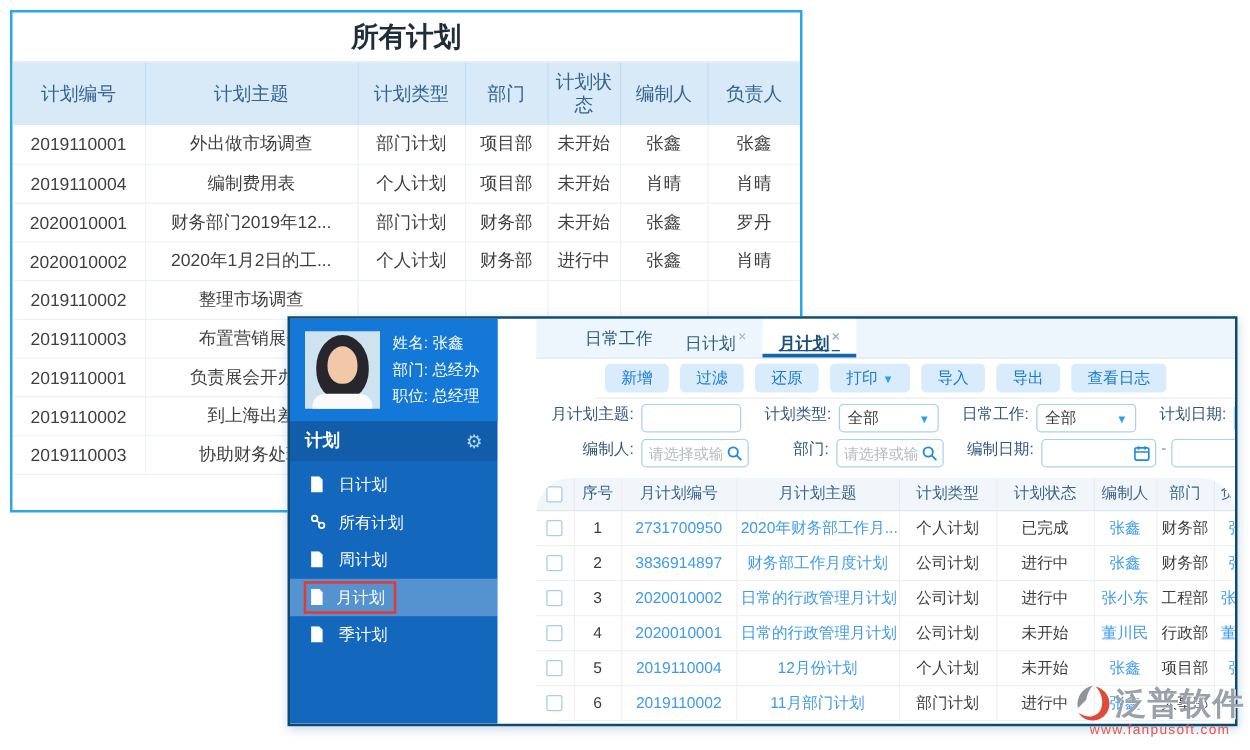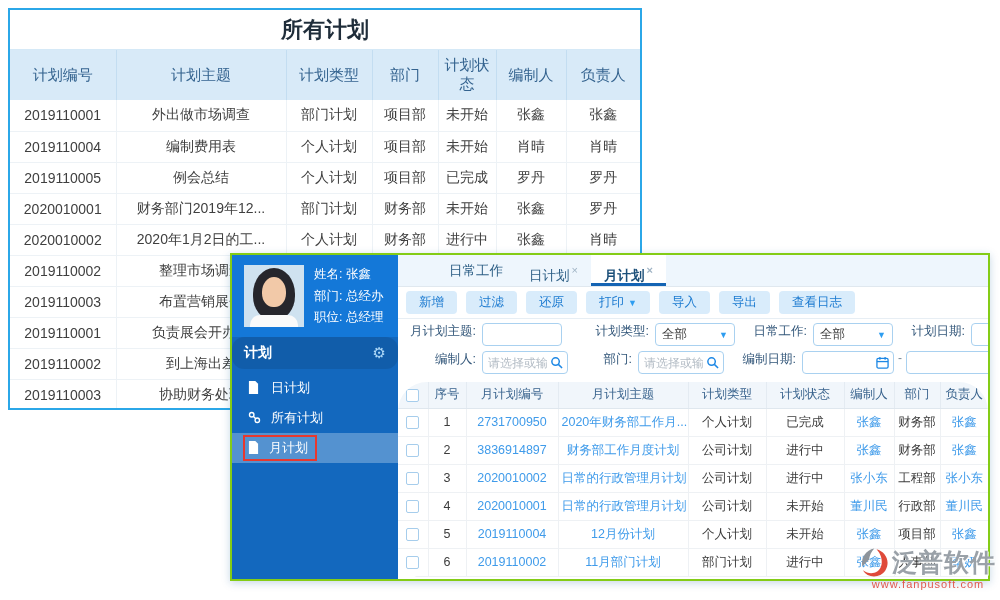--- a/index.html
+++ b/index.html
@@ -17,56 +17,56 @@
                  height:50px; padding:0 4px; border-right:1px solid #c3ddf1; word-break:break-all; }
   table.bgt th:last-child { border-right:none; }
   table.bgt td { height:31px; font-size:14px; color:#3f3f3f; text-align:center; padding:0 2px;
                  border-right:1px solid #edf2f6; border-bottom:1px solid #edf2f6;
                  white-space:nowrap; overflow:hidden; }
   table.bgt td:last-child { border-right:none; }
   .c0{width:106px}.c1{width:170px}.c2{width:86px}.c3{width:66px}.c4{width:58px}.c5{width:70px}.c6{width:74px}
 
   
   .fg-window { position:absolute; left:230px; top:253px; width:760px; height:328px;
-               background:#fff; border:2px solid #84cc16; z-index:2; display:flex;
-               box-shadow:0 2px 8px rgba(30,100,160,.25); overflow:hidden; }
+               background:#fff; border:2px solid #0c4a6e; z-index:2; display:flex;
+               box-shadow:0 2px 8px rgba(30,100,160,.25); overflow:hidden;gap:31px; }
 
   
   .sidebar { width:166px; background:#1368be; flex:none; display:flex; flex-direction:column; }
   .user-panel { height:82px; background:#1478d8; display:flex; padding:10px 8px 10px 12px; }
   .avatar { width:60px; height:62px; background:#cfe2f0; position:relative; overflow:hidden; flex:none; }
   .avatar .hair { position:absolute; left:9px; top:3px; width:42px; height:52px; background:#26262c;
                   border-radius:50% 50% 46% 46%; }
   .avatar .face { position:absolute; left:18px; top:12px; width:24px; height:30px; background:#f2c9a8;
                   border-radius:50% 50% 46% 46%; }
   .avatar .shirt { position:absolute; left:6px; bottom:-4px; width:48px; height:16px; background:#fafafa;
                    border-radius:10px 10px 0 0; }
   .user-meta { margin-left:10px; color:#fff; font-size:12.5px; display:flex; flex-direction:column;
                justify-content:space-between; padding:1px 0; white-space:nowrap; }
   .side-section { height:32px; background:rgba(0,0,0,.10); color:#fff; font-size:14px; font-weight:bold;
-                  display:flex; align-items:center; padding:0 12px;border-radius:12px; }
+                  display:flex; align-items:center; padding:0 12px; }
   .side-section .gear { margin-left:auto; color:#aed9f8; font-size:15px; cursor:pointer; }
   .menu { flex:1; padding-top:4px; }
   .menu-item { height:30px; display:flex; align-items:center; padding-left:16px; color:#fff;
                font-size:13px; cursor:pointer; }
   .menu-item .mi-icon { width:14px; height:14px; margin-right:9px; display:inline-flex; flex:none; }
   .menu-item.selected { background:rgba(255,255,255,.28); }
   .menu-item.selected .red-box { border:2px solid #e8382f; padding:2px 7px 2px 3px; display:inline-flex;
                                  align-items:center; margin-left:-5px; }
   .menu-item .red-box .mi-icon { margin-right:7px; }
 
   
   .main { flex:1; display:flex; flex-direction:column; min-width:0; }
   .tabbar { height:32px; background:#eef6fd; border-bottom:1px solid #e0e8ef; display:flex;
-            padding-left:38px; flex:none; }
+            padding-left:26px; flex:none; }
   .tab { padding:0 13px; line-height:31px; font-size:13.5px; color:#2c5e85; cursor:pointer; position:relative; }
   .tab .close { font-size:11px; color:#9fb3c4; vertical-align:6px; margin-left:2px; }
-  .tab.active { background:#fff; font-weight:bold; color:#1b4f79; border-bottom:3px solid #1464b4; }
+  .tab.active { background:#fff; font-weight:bold; color:#1b4f79; border-bottom:3px solid #1464b4;text-decoration:underline; }
   .toolbar { height:32px; display:flex; align-items:center; padding-left:8px;
-             border-bottom:1px solid #e7eef4; flex:none; }
+             border-bottom:1px solid #e7eef4; flex:none;margin-left:47px; }
   .tbtn { background:#d9ecfb; color:#1b7ad0; border:none; border-radius:4px; font-size:12.5px;
           height:23px; padding:0 13px; margin-right:9px; cursor:pointer;
           font-family:"Liberation Sans","DejaVu Sans",sans-serif; }
   .tbtn .caret { font-size:9px; color:#2e9df0; margin-left:4px; }
   .filters { flex:none; padding:4px 0 3px 4px; }
   .frow { height:28px; display:flex; overflow:hidden; white-space:nowrap; }
   .flabel { font-size:12.5px; color:#33577a; text-align:right; flex:none; }
   .finput { height:23px; border:1px solid #a9d1f0; border-radius:4px; background:#fff; flex:none;
             font-size:12px; padding:0 5px; color:#444; outline:none; min-width:0;
             font-family:"Liberation Sans","DejaVu Sans",sans-serif; }
@@ -146,29 +146,20 @@
           <tr>
             <td>2019110004</td>
             <td>编制费用表</td>
             <td>个人计划</td>
             <td>项目部</td>
             <td>未开始</td>
             <td>肖晴</td>
             <td>肖晴</td>
           </tr>
           <tr>
-            <td>2019110005</td>
-            <td>例会总结</td>
-            <td>个人计划</td>
-            <td>项目部</td>
-            <td>已完成</td>
-            <td>罗丹</td>
-            <td>罗丹</td>
-          </tr>
-          <tr>
             <td>2020010001</td>
             <td>财务部门2019年12...</td>
             <td>部门计划</td>
             <td>财务部</td>
             <td>未开始</td>
             <td>张鑫</td>
             <td>罗丹</td>
           </tr>
           <tr>
             <td>2020010002</td>
@@ -258,31 +249,47 @@
           </div>
           <div class="menu-item">
             <span class="mi-icon">
               <svg viewBox="0 0 14 14" width="13" height="13">
                 <circle cx="4" cy="4" r="2.4" fill="none" stroke="#fff" stroke-width="1.5"></circle>
                 <circle cx="10" cy="10" r="2.4" fill="none" stroke="#fff" stroke-width="1.5"></circle>
                 <line x1="5.7" y1="5.7" x2="8.3" y2="8.3" stroke="#fff" stroke-width="1.5"></line>
               </svg>
             </span>
             <span>所有计划</span>
+          </div>
+          <div class="menu-item">
+            <span class="mi-icon">
+              <svg viewBox="0 0 12 14" width="11" height="13">
+                <path d="M1 0 h7 l3 3 v11 h-10 z" fill="#fff"></path>
+              </svg>
+            </span>
+            <span>周计划</span>
           </div>
           <div class="menu-item selected">
             <span class="red-box">
               <span class="mi-icon">
                 <svg viewBox="0 0 12 14" width="11" height="13">
                   <path d="M1 0 h7 l3 3 v11 h-10 z" fill="#fff"></path>
                 </svg>
               </span>
               <span>月计划</span>
             </span>
           </div>
+          <div class="menu-item">
+            <span class="mi-icon">
+              <svg viewBox="0 0 12 14" width="11" height="13">
+                <path d="M1 0 h7 l3 3 v11 h-10 z" fill="#fff"></path>
+              </svg>
+            </span>
+            <span>季计划</span>
+          </div>
         </div>
     </div>
 
     <div class="main">
       <div class="tabbar" id="tabbar">
           <div class="tab"><span>日常工作</span></div>
           <div class="tab"><span>日计划</span><span class="close">×</span></div>
           <div class="tab active"><span>月计划</span><span class="close">×</span></div>
         </div>
 
@@ -293,21 +300,21 @@
           <button class="tbtn"><span>打印</span><span class="caret">▼</span></button>
           <button class="tbtn"><span>导入</span></button>
           <button class="tbtn"><span>导出</span></button>
           <button class="tbtn"><span>查看日志</span></button>
         </div>
 
       <div class="filters">
         <div class="frow">
           <span class="flabel" style="width:74px">月计划主题:</span>
           <input class="finput" style="width: 80px; margin-left: 6px;">
-          <span class="flabel" style="width:60px;margin-left:27px">计划类型:</span>
+          <span class="flabel" style="width:60px;margin-left:12px">计划类型:</span>
           <span class="fselect" style="width:80px;margin-left:6px">
             <span>全部</span>
             <span class="caret">▼</span>
           </span>
           <span class="flabel" style="width:60px;margin-left:12px">日常工作:</span>
           <span class="fselect" style="width:80px;margin-left:6px">
             <span>全部</span>
             <span class="caret">▼</span>
           </span>
           <span class="flabel" style="width:60px;margin-left:12px">计划日期:</span>

